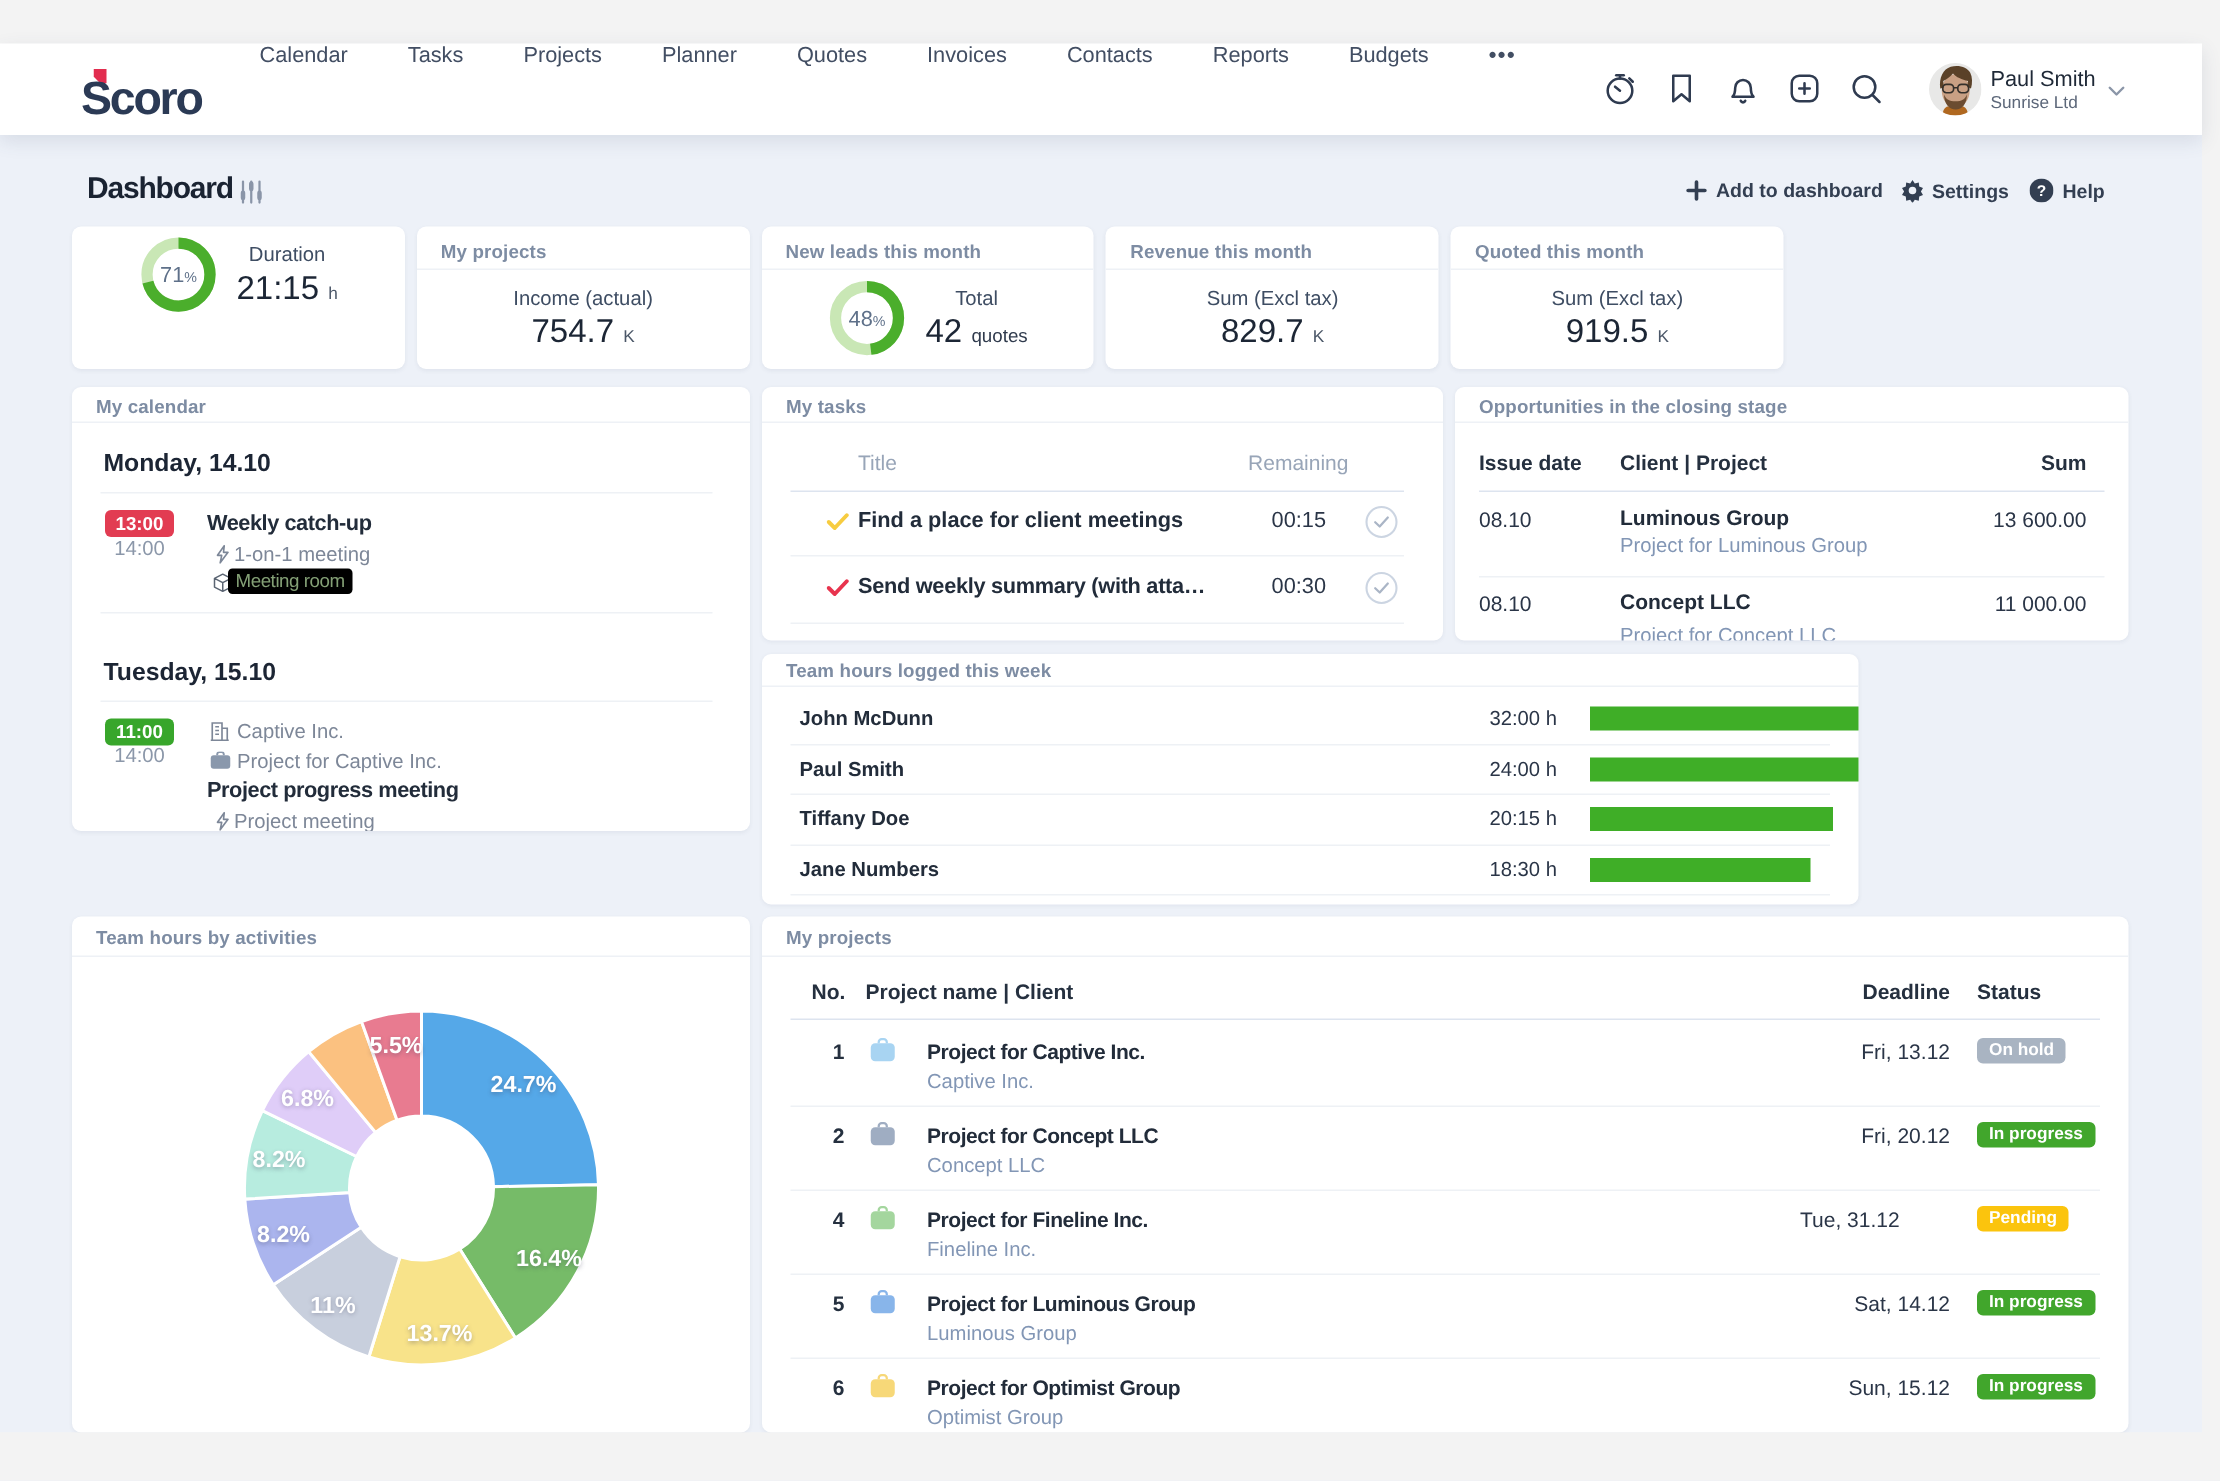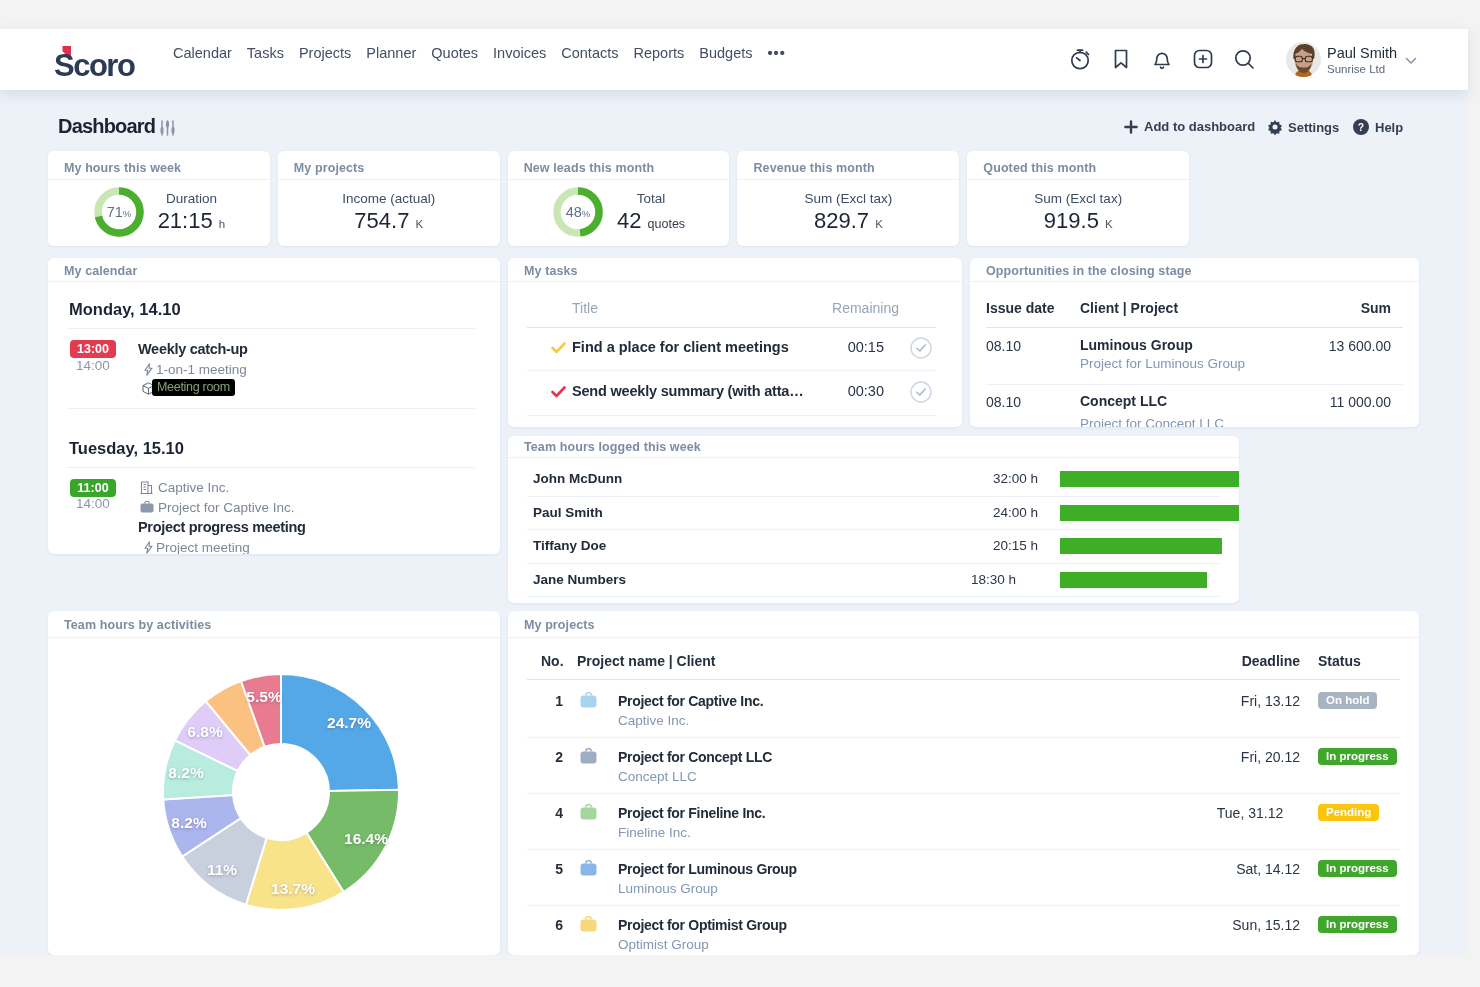--- a/index.html
+++ b/index.html
@@ -24,21 +24,21 @@
 .ksuf{font-size:11.5px;color:#4b5768;font-weight:normal}
 .ksuf2{font-size:12.5px;color:#303b4d;font-weight:normal}
 </style></head>
 <body>
 
 <div id="nav" class="abs">
   <svg class="abs" style="left:53px;top:14px" width="100" height="42" viewBox="0 0 100 42">
     <path d="M9.5 3 h8.5 v9.5 h-4.2 l-4.3 -4.3 z" fill="#e22d4f"></path>
     <text x="1" y="33" font-family="Liberation Sans" font-weight="bold" font-size="31" fill="#2b3a55" letter-spacing="-1.5">Scoro</text>
   </svg>
-  <div class="abs" style="left:173px;top:0;height:47px;display:flex;align-items:center;gap:15px">
+  <div class="abs" style="left:173px;top:0;height:47px;display:flex;align-items:flex-start;gap:40px">
     <span class="navitem">Calendar</span>
       <span class="navitem">Tasks</span>
       <span class="navitem">Projects</span>
       <span class="navitem">Planner</span>
       <span class="navitem">Quotes</span>
       <span class="navitem">Invoices</span>
       <span class="navitem">Contacts</span>
       <span class="navitem">Reports</span>
       <span class="navitem">Budgets</span>
       <span class="navitem" style="font-weight:bold;letter-spacing:1px">•••</span>
@@ -119,21 +119,20 @@
 <div class="abs" style="left:1353px;top:119px;white-space:nowrap;display:flex;align-items:center;font-size:13px;color:#333f52;font-weight:bold">
   <svg width="16" height="16" viewBox="0 0 17 17" style="margin-right:6px">
       <circle cx="8.5" cy="8.5" r="8.5" fill="#333f52"></circle>
       <text x="8.5" y="12.5" text-anchor="middle" font-size="11" font-weight="bold" fill="#fff">?</text>
     </svg>
   <span>Help</span>
 </div>
 
 <div class="abs" style="left:48px;top:151px;width:1371px;height:95px;display:grid;grid-template-columns:repeat(6,1fr);gap:8px">
   <div class="card kc">
-    <div class="chead">My hours this week</div>
     <div class="kbody">
       <svg width="52" height="52" viewBox="0 0 52 52">
         <circle cx="26" cy="26" r="21" fill="none" stroke="#c9e7b5" stroke-width="7.5"></circle>
         <circle cx="26" cy="26" r="21" fill="none" stroke="#4bae2c" stroke-width="7.5" stroke-dasharray="93.68 38.26" transform="rotate(-90 26 26)"></circle>
         <text x="26" y="31" text-anchor="middle" font-size="14.5" fill="#5e7089">71<tspan font-size="9.5">%</tspan></text>
       </svg>
       <div class="kblock">
           <div class="klabel">Duration</div>
           <div class="kval">21:15 <span class="ksuf">h</span></div>
         </div>
@@ -270,21 +269,21 @@
 <div class="card" style="left:508px;top:436px;width:731px;height:167px">
   <div class="chead" style="height:22px;padding-top:0">Team hours logged this week</div>
   <div style="position:relative;height:145px">
     <div class="abs" style="left:25px;top:13px;font-size:13.5px;font-weight:bold;color:#222c3a">John McDunn</div>
     <div class="abs" style="left:25px;top:46.5px;font-size:13.5px;font-weight:bold;color:#222c3a">Paul Smith</div>
     <div class="abs" style="left:25px;top:80px;font-size:13.5px;font-weight:bold;color:#222c3a">Tiffany Doe</div>
     <div class="abs" style="left:25px;top:113.5px;font-size:13.5px;font-weight:bold;color:#222c3a">Jane Numbers</div>
     <div class="abs" style="left:430px;top:13px;width:100px;text-align:right;font-size:13.5px;color:#2a3547">32:00 h</div>
     <div class="abs" style="left:430px;top:46.5px;width:100px;text-align:right;font-size:13.5px;color:#2a3547">24:00 h</div>
     <div class="abs" style="left:430px;top:80px;width:100px;text-align:right;font-size:13.5px;color:#2a3547">20:15 h</div>
-    <div class="abs" style="left:408px;top:113.5px;width:100px;text-align:right;font-size:13.5px;color:#2a3547">18:30 h</div>
+    <div class="abs" style="left:430px;top:113.5px;width:100px;text-align:right;font-size:13.5px;color:#2a3547">18:30 h</div>
     <div class="abs" style="left:552px;top:13px;width:255px;height:16px;background:#3fae27"></div>
     <div class="abs" style="left:552px;top:46.5px;width:191px;height:16px;background:#3fae27"></div>
     <div class="abs" style="left:552px;top:80px;width:162px;height:16px;background:#3fae27"></div>
     <div class="abs" style="left:552px;top:113.5px;width:147px;height:16px;background:#3fae27"></div>
     <div class="hrule" style="left:19px;right:19px;top:37.5px"></div>
     <div class="hrule" style="left:19px;right:19px;top:71px"></div>
     <div class="hrule" style="left:19px;right:19px;top:104.5px"></div>
     <div class="hrule" style="left:19px;right:19px;top:138px"></div>
   </div>
 </div>
@@ -344,21 +343,21 @@
     <div class="abs" style="left:692px;top:111px;width:100px;text-align:right;font-size:14px;color:#2a3547">Fri, 20.12</div>
     <div class="badge abs" style="left:810px;top:109.5px;background:#41a62c">In progress</div>
     <div class="hrule" style="left:19px;right:19px;top:155px"></div>
     <div class="abs" style="left:25px;top:167px;width:30px;text-align:right;font-size:14px;font-weight:bold;color:#25303f">4</div>
     <svg class="abs" style="left:72px;top:166px" width="17" height="16" viewBox="0 0 17 16">
         <rect x=".5" y="3.5" width="16" height="12" rx="3" fill="#a4d69e"></rect>
         <path d="M5.8 3.5 V2.8 a2 2 0 0 1 2-2 h1.4 a2 2 0 0 1 2 2 v.7" fill="none" stroke="#a4d69e" stroke-width="1.5"></path>
       </svg>
     <div class="abs" style="left:110px;top:167px;font-size:14px;letter-spacing:-0.3px;font-weight:bold;color:#222c3a">Project for Fineline Inc.</div>
     <div class="abs" style="left:110px;top:186.7px;font-size:13.5px;color:#8296b5">Fineline Inc.</div>
-    <div class="abs" style="left:692px;top:167px;width:100px;text-align:center;font-size:14px;color:#2a3547">Tue, 31.12</div>
+    <div class="abs" style="left:692px;top:167px;width:100px;text-align:left;font-size:14px;color:#2a3547">Tue, 31.12</div>
     <div class="badge abs" style="left:810px;top:165.5px;background:#fbc40d">Pending</div>
     <div class="hrule" style="left:19px;right:19px;top:211px"></div>
     <div class="abs" style="left:25px;top:223px;width:30px;text-align:right;font-size:14px;font-weight:bold;color:#25303f">5</div>
     <svg class="abs" style="left:72px;top:222px" width="17" height="16" viewBox="0 0 17 16">
         <rect x=".5" y="3.5" width="16" height="12" rx="3" fill="#88b5ea"></rect>
         <path d="M5.8 3.5 V2.8 a2 2 0 0 1 2-2 h1.4 a2 2 0 0 1 2 2 v.7" fill="none" stroke="#88b5ea" stroke-width="1.5"></path>
       </svg>
     <div class="abs" style="left:110px;top:223px;font-size:14px;letter-spacing:-0.3px;font-weight:bold;color:#222c3a">Project for Luminous Group</div>
     <div class="abs" style="left:110px;top:242.7px;font-size:13.5px;color:#8296b5">Luminous Group</div>
     <div class="abs" style="left:692px;top:223px;width:100px;text-align:right;font-size:14px;color:#2a3547">Sat, 14.12</div>

